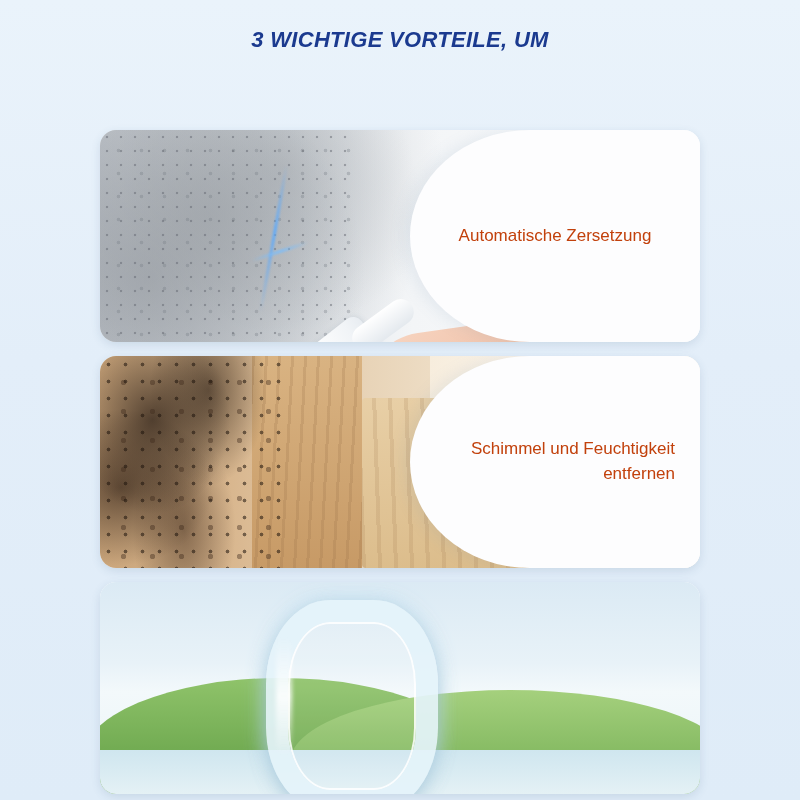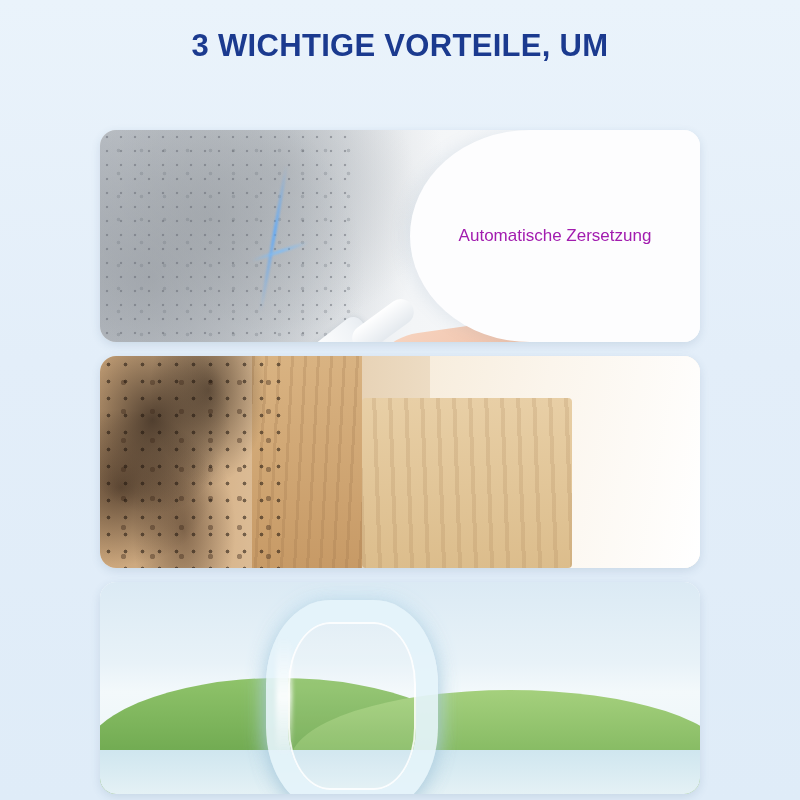--- a/index.html
+++ b/index.html
@@ -18,23 +18,24 @@
     width: 800px;
     height: 800px;
     background: linear-gradient(180deg, #eaf3fb 0%, #e3eef9 45%, #dfecf8 100%);
     box-sizing: border-box;
   }
   .headline {
     padding: 26px 14px 0 14px;
     text-align: center;
     color: #1b3a8f;
     font-weight: bold;
-    font-size: 31px;
+    font-size: 22px;
     line-height: 1.28;
     letter-spacing: 0.3px;
+    font-style: italic;
   }
   .headline .line {
     display: block;
     white-space: nowrap;
   }
   .cards {
     position: absolute;
     top: 130px;
     left: 100px;
     width: 600px;
@@ -211,21 +212,21 @@
     right: 0; top: 0;
     width: 290px; height: 100%;
     background: #fdfdfe;
     border-radius: 120px 16px 16px 120px / 106px 16px 16px 106px;
     display: flex;
     align-items: center;
     justify-content: center;
     box-shadow: -6px 0 16px rgba(110, 140, 170, 0.12);
   }
   .label-text {
-    color: #a21caf;
+    color: #c2410c;
     font-size: 17px;
     line-height: 1.45;
     text-align: right;
     padding: 0 22px;
     max-width: 240px;
   }
 </style>
 </head>
 <body>
 
@@ -253,20 +254,23 @@
     </div>
 
     <div class="card">
       <div class="card-art art2">
         <div class="wall-light"></div>
         <div class="wood-panel"></div>
         <div class="wood-frame"></div>
         <div class="mould"></div>
         <div class="mould-dots"></div>
       </div>
+      <div class="label-panel">
+        <div class="label-text">Schimmel und Feuchtigkeit entfernen</div>
+      </div>
     </div>
 
     <div class="card">
       <div class="card-art art3">
         <div class="hill-back"></div>
         <div class="hill-front"></div>
         <div class="water"></div>
         <div class="glass-ring"></div>
       </div>
     </div>

